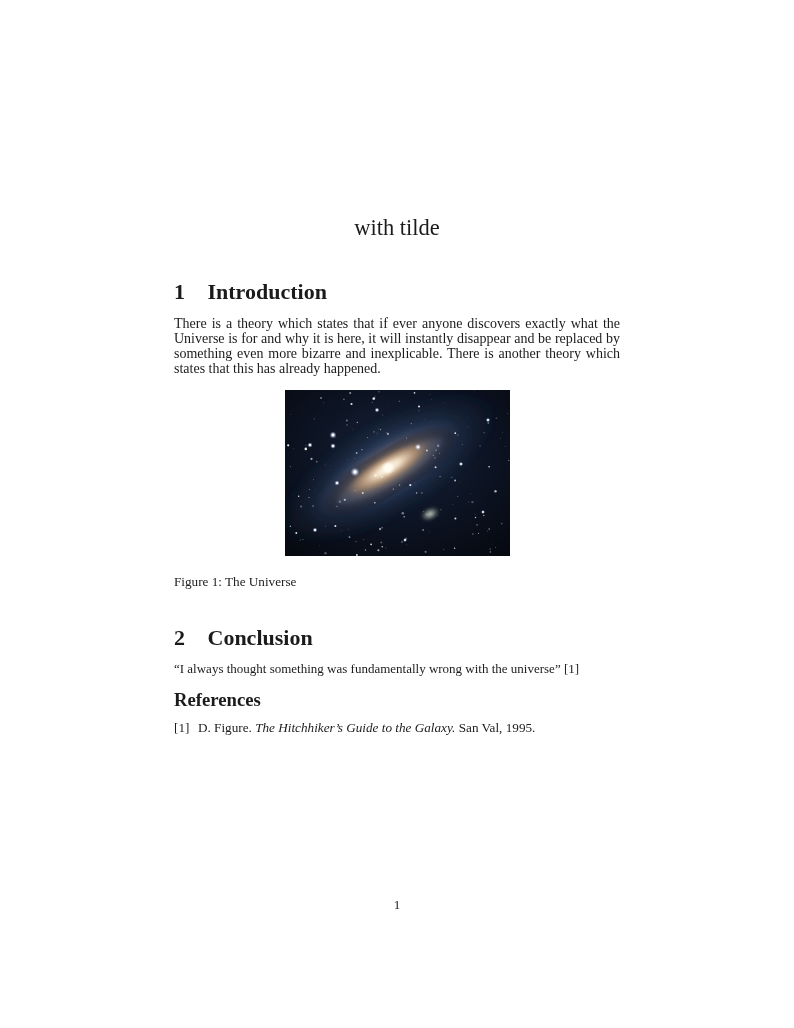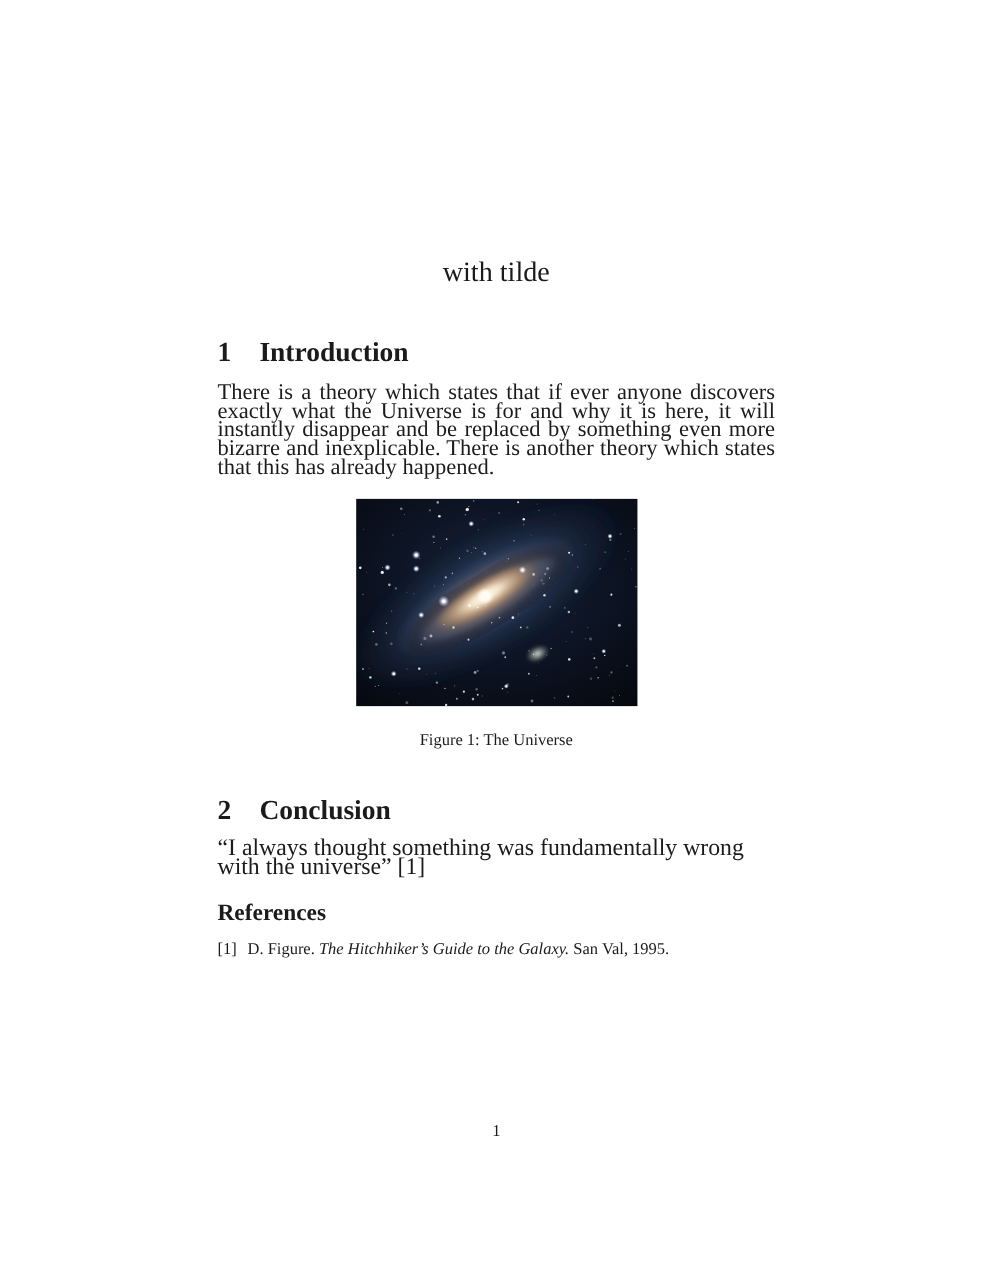--- a/index.html
+++ b/index.html
@@ -12,21 +12,21 @@
     width: 794px;
     height: 1028px;
     background: #ffffff;
     font-family: "Liberation Serif", "DejaVu Serif", serif;
     color: #1b1b1b;
     overflow: hidden;
   }
   .content {
     position: absolute;
     left: 174px;
-    top: 0;
+    top: 10px;
     width: 446px;
   }
   .doc-title {
     padding-top: 204px;
     text-align: center;
     font-size: 22.5px;
     line-height: 1.2;
     font-weight: normal;
     margin: 0;
   }
@@ -47,45 +47,45 @@
     font-size: 22px;
     font-weight: bold;
     line-height: 1.15;
   }
   .section-heading .sec-num {
     display: inline-block;
     margin-right: 17px;
   }
   .body-par {
     margin-top: 12px;
-    font-size: 18px;
+    font-size: 14px;
     line-height: 15px;
     text-align: justify;
   }
   .figure-wrap {
     margin-top: 12px;
     text-align: center;
   }
   .galaxy-frame {
     display: inline-block;
     width: 225px;
     height: 166px;
     line-height: 0;
   }
   .galaxy-frame svg { display: block; }
   .figure-caption {
     margin-top: 14px;
-    text-align: center;
+    text-align: left;
     font-size: 13.2px;
     line-height: 15px;
   }
   .section-heading.conclusion { margin-top: 36px; }
   .quote-par {
     margin-top: 10px;
-    font-size: 19px;
+    font-size: 13px;
     line-height: 15px;
   }
   .references-heading {
     font-size: 18.7px;
     font-weight: bold;
     line-height: 1.15;
   }
   .reference-item {
     margin-top: 10px;
     display: flex;

